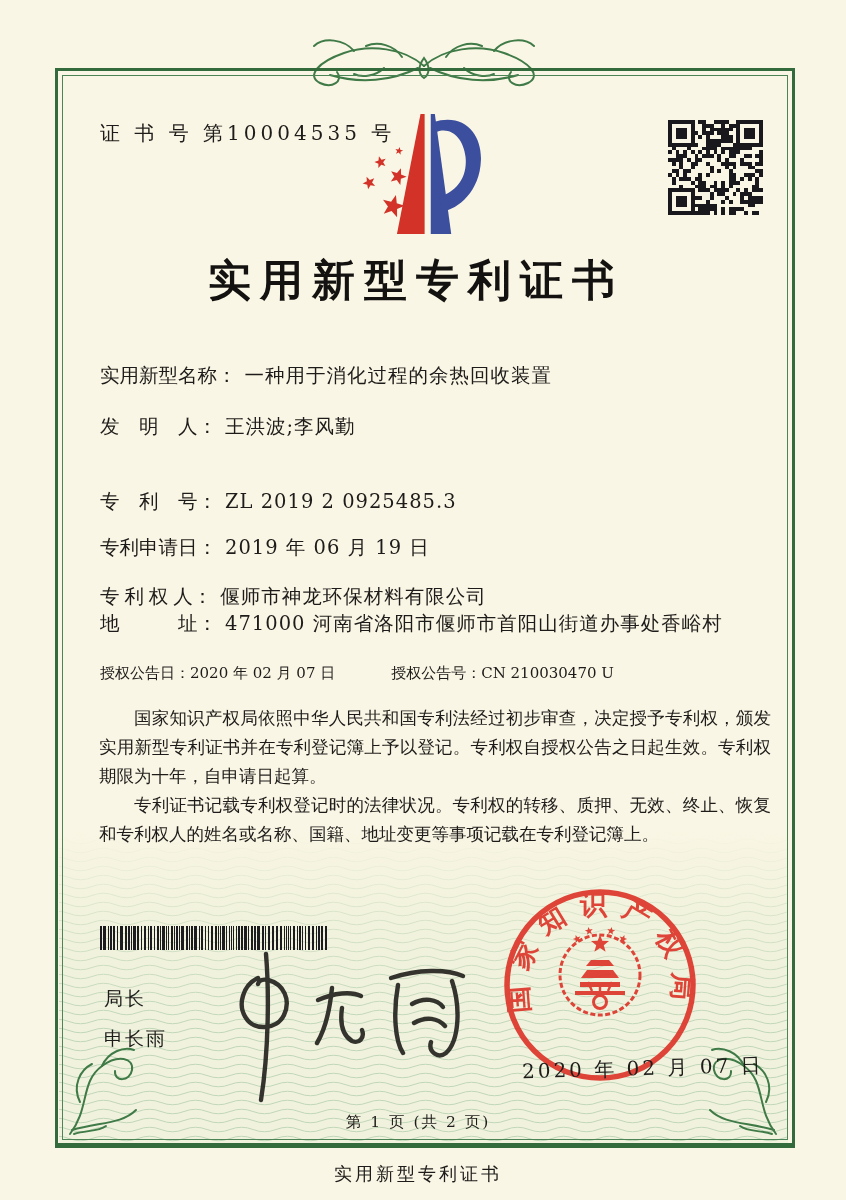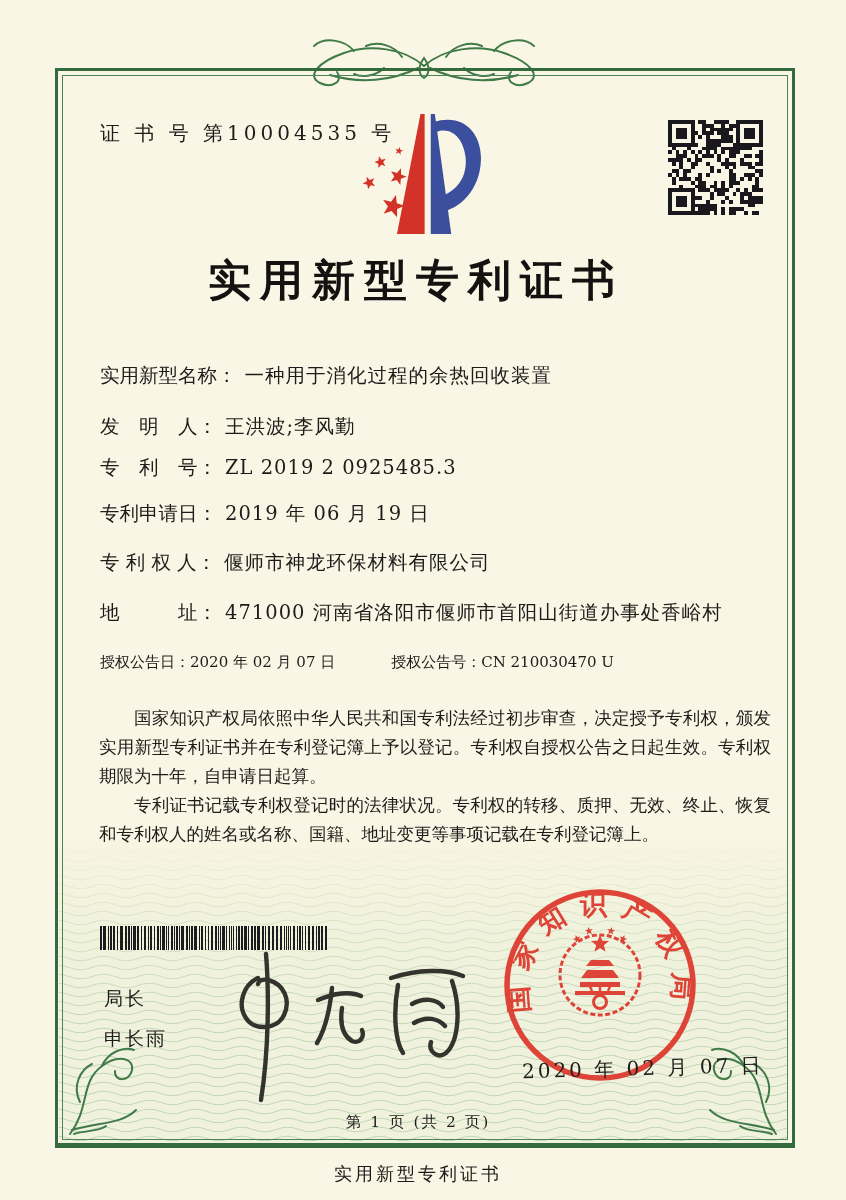--- a/index.html
+++ b/index.html
@@ -30,28 +30,28 @@
       display:grid;grid-template-columns:repeat(25,3.8px);grid-template-rows:repeat(25,3.8px);}
   .qr i{display:block;}
   .qr i.d{background:#19181d;}
   .logo{position:absolute;left:356px;top:110px;}
   .title{
     position:absolute;left:0;right:14px;top:252px;text-align:center;
     font-size:43px;font-weight:bold;letter-spacing:9px;color:#141210;
   }
   .fields{position:absolute;left:100px;top:362px;width:672px;}
   .frow{font-size:19.5px;display:flex;align-items:baseline;}
-  .frow .lab{white-space:pre;flex:none;}
+  .frow .lab{white-space:pre;flex:none;font-family:Liberation Serif, serif;}
   .frow .val{margin-left:8px;letter-spacing:1px;}
   .r-name{margin-top:0;}
   .r-inv{margin-top:24px;}
-  .r-pat{margin-top:14px;}
+  .r-pat{margin-top:48px;}
   .r-app{margin-top:19px;}
   .r-own{margin-top:22px;}
-  .r-addr{margin-top:23px;}
+  .r-addr{}
   .r-grant{margin-top:27px;display:flex;font-size:15px;}
   .r-grant .pair{display:flex;align-items:baseline;}
   .r-grant .pair+.pair{margin-left:56px;}
   .paras{position:absolute;left:99px;top:704px;width:672px;
          font-size:17.5px;line-height:29px;text-align:justify;}
   .paras p{margin:0;text-indent:2em;}
   
   .barcode{position:absolute;left:100px;top:926px;height:24px;width:236px;font-size:0;white-space:nowrap;overflow:hidden;}
   .barcode b{display:inline-block;height:24px;background:#1b1b20;}
   .director-label{position:absolute;left:104px;top:986px;font-size:19px;letter-spacing:2px;font-family:"DejaVu Sans","Liberation Sans",sans-serif;}

